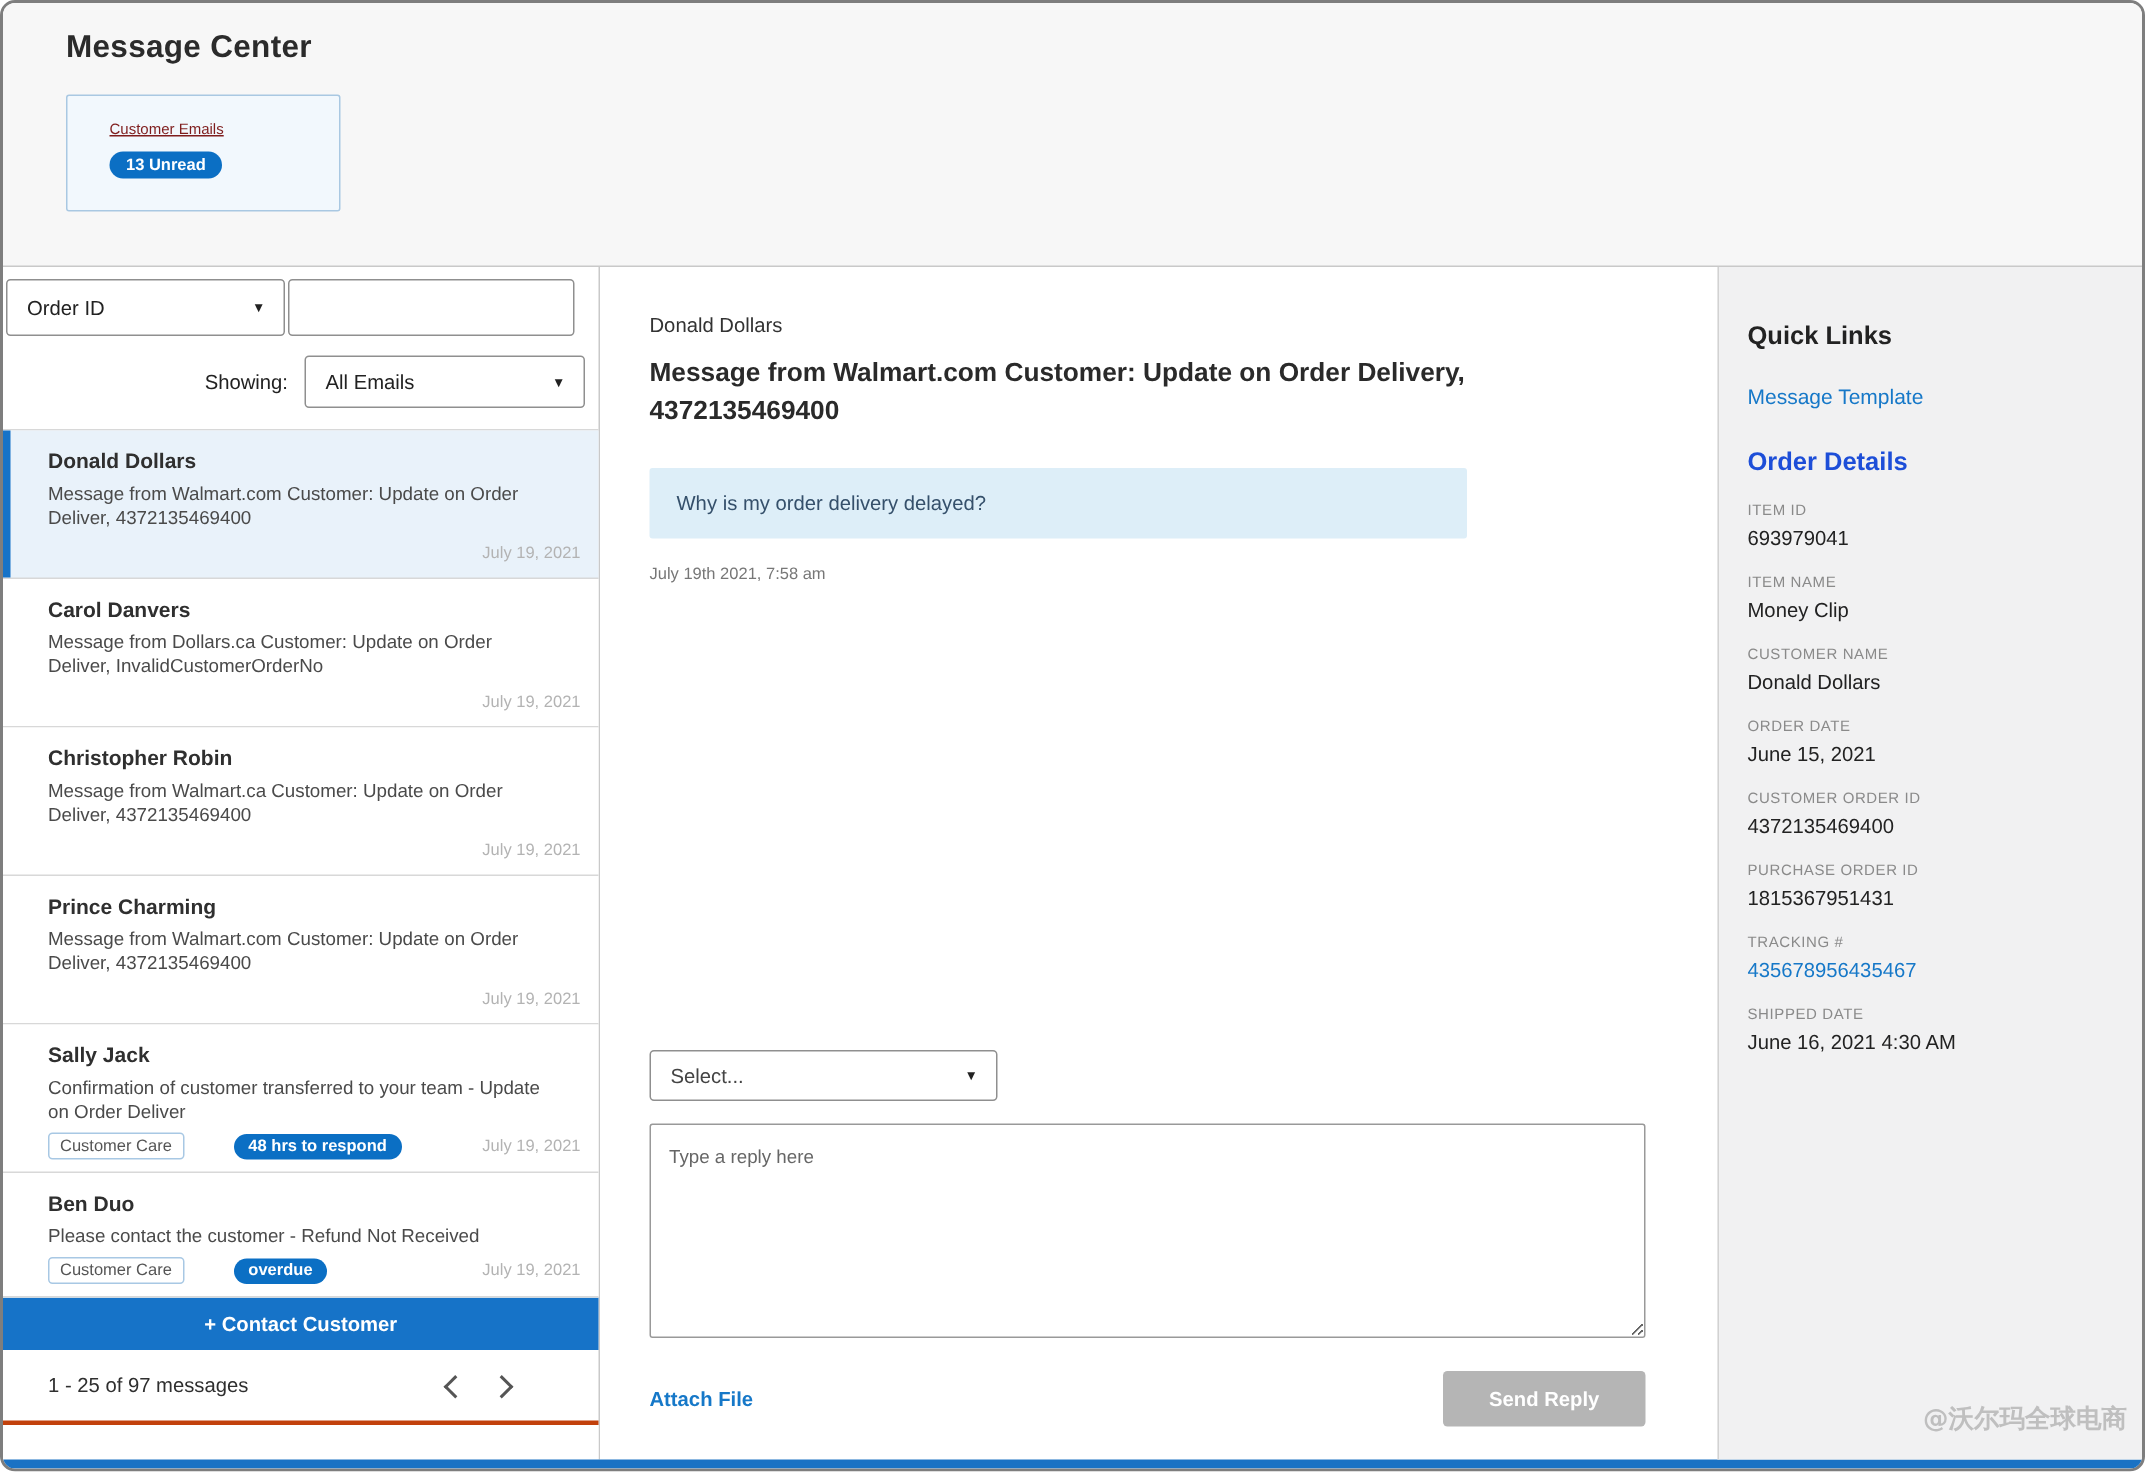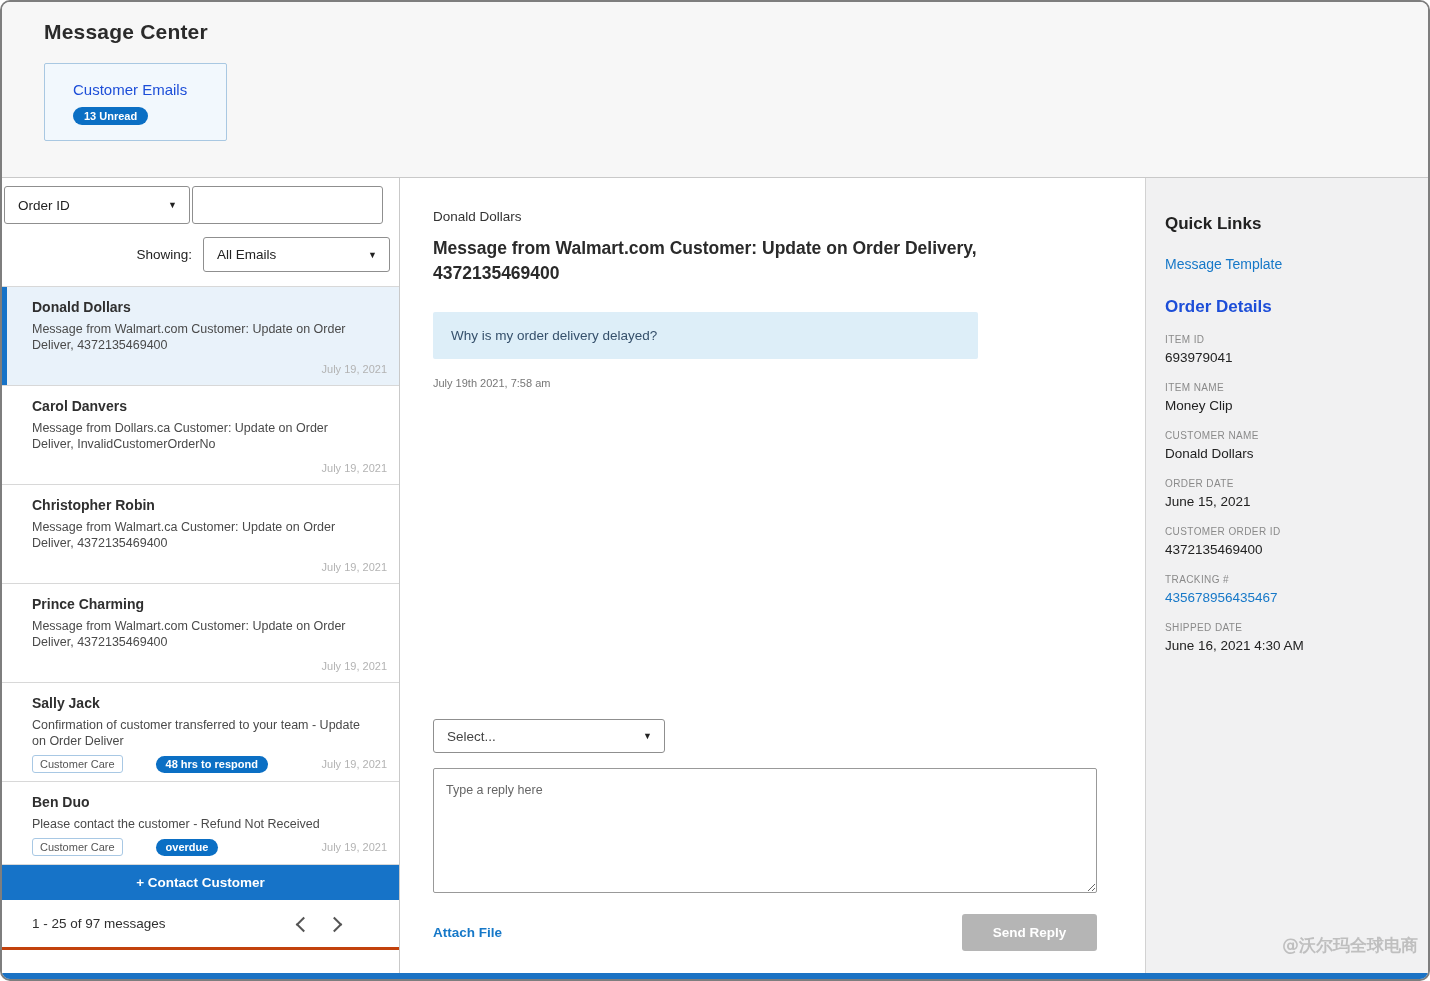--- a/index.html
+++ b/index.html
@@ -28,21 +28,21 @@
   }
   .page-title { font-size: 21px; font-weight: 600; color: #2b2b2b; letter-spacing: .2px; }
   .tab-card {
     margin-top: 19px;
     width: 183px; height: 78px;
     background: #f2f8fd;
     border: 1px solid #a9c8e2;
     border-radius: 2px;
     padding: 17px 0 0 28px;
   }
-  .tab-card-label { font-size: 15px; color: #1d4ed8; }
+  .tab-card-label { font-size: 10px; color: #7f1d1d; text-decoration: underline; }
   .unread-badge {
     display: inline-block; margin-top: 9px;
     background: #0b6fc4; color: #fff;
     font-size: 11px; font-weight: 700;
     padding: 3px 11px; border-radius: 10px;
   }
 
   
   .content { flex: 1 1 auto; display: flex; min-height: 0; }
 
@@ -154,21 +154,21 @@
     width: 545px; min-height: 47px;
     background: #ddeef8; border-radius: 2px;
     display: flex; align-items: center;
     padding: 0 18px;
   }
   .bubble-text { font-size: 13.5px; color: #35506b; }
   .thread-timestamp { margin-top: 18px; font-size: 11px; color: #777; }
   .compose { margin-top: auto; width: 664px; }
   .template-select { width: 232px; height: 34px; padding-left: 13px; margin-bottom: 15px; color: #444; }
   .reply-box {
-    width: 664px; height: 125px;
+    width: 664px; height: 143px;
     border: 1.5px solid #999; border-radius: 2px;
     font-size: 12.5px; color: #c2410c;
     font-family: "Liberation Sans", sans-serif;
     padding: 14px 12px; resize: both;
   }
   .reply-box::placeholder { color: #666; }
   .compose-actions {
     margin-top: 17px;
     display: flex; align-items: center; justify-content: space-between;
   }
@@ -347,20 +347,24 @@
       </div>
       <div class="detail-field">
         <div class="detail-label">ORDER DATE</div>
         <div class="detail-value">June 15, 2021</div>
       </div>
       <div class="detail-field">
         <div class="detail-label">CUSTOMER ORDER ID</div>
         <div class="detail-value">4372135469400</div>
       </div>
       <div class="detail-field">
+        <div class="detail-label">PURCHASE ORDER ID</div>
+        <div class="detail-value">1815367951431</div>
+      </div>
+      <div class="detail-field">
         <div class="detail-label">TRACKING #</div>
         <div class="detail-value link">435678956435467</div>
       </div>
       <div class="detail-field">
         <div class="detail-label">SHIPPED DATE</div>
         <div class="detail-value">June 16, 2021 4:30 AM</div>
       </div>
 
       <div class="watermark">@沃尔玛全球电商</div>
     </div>

